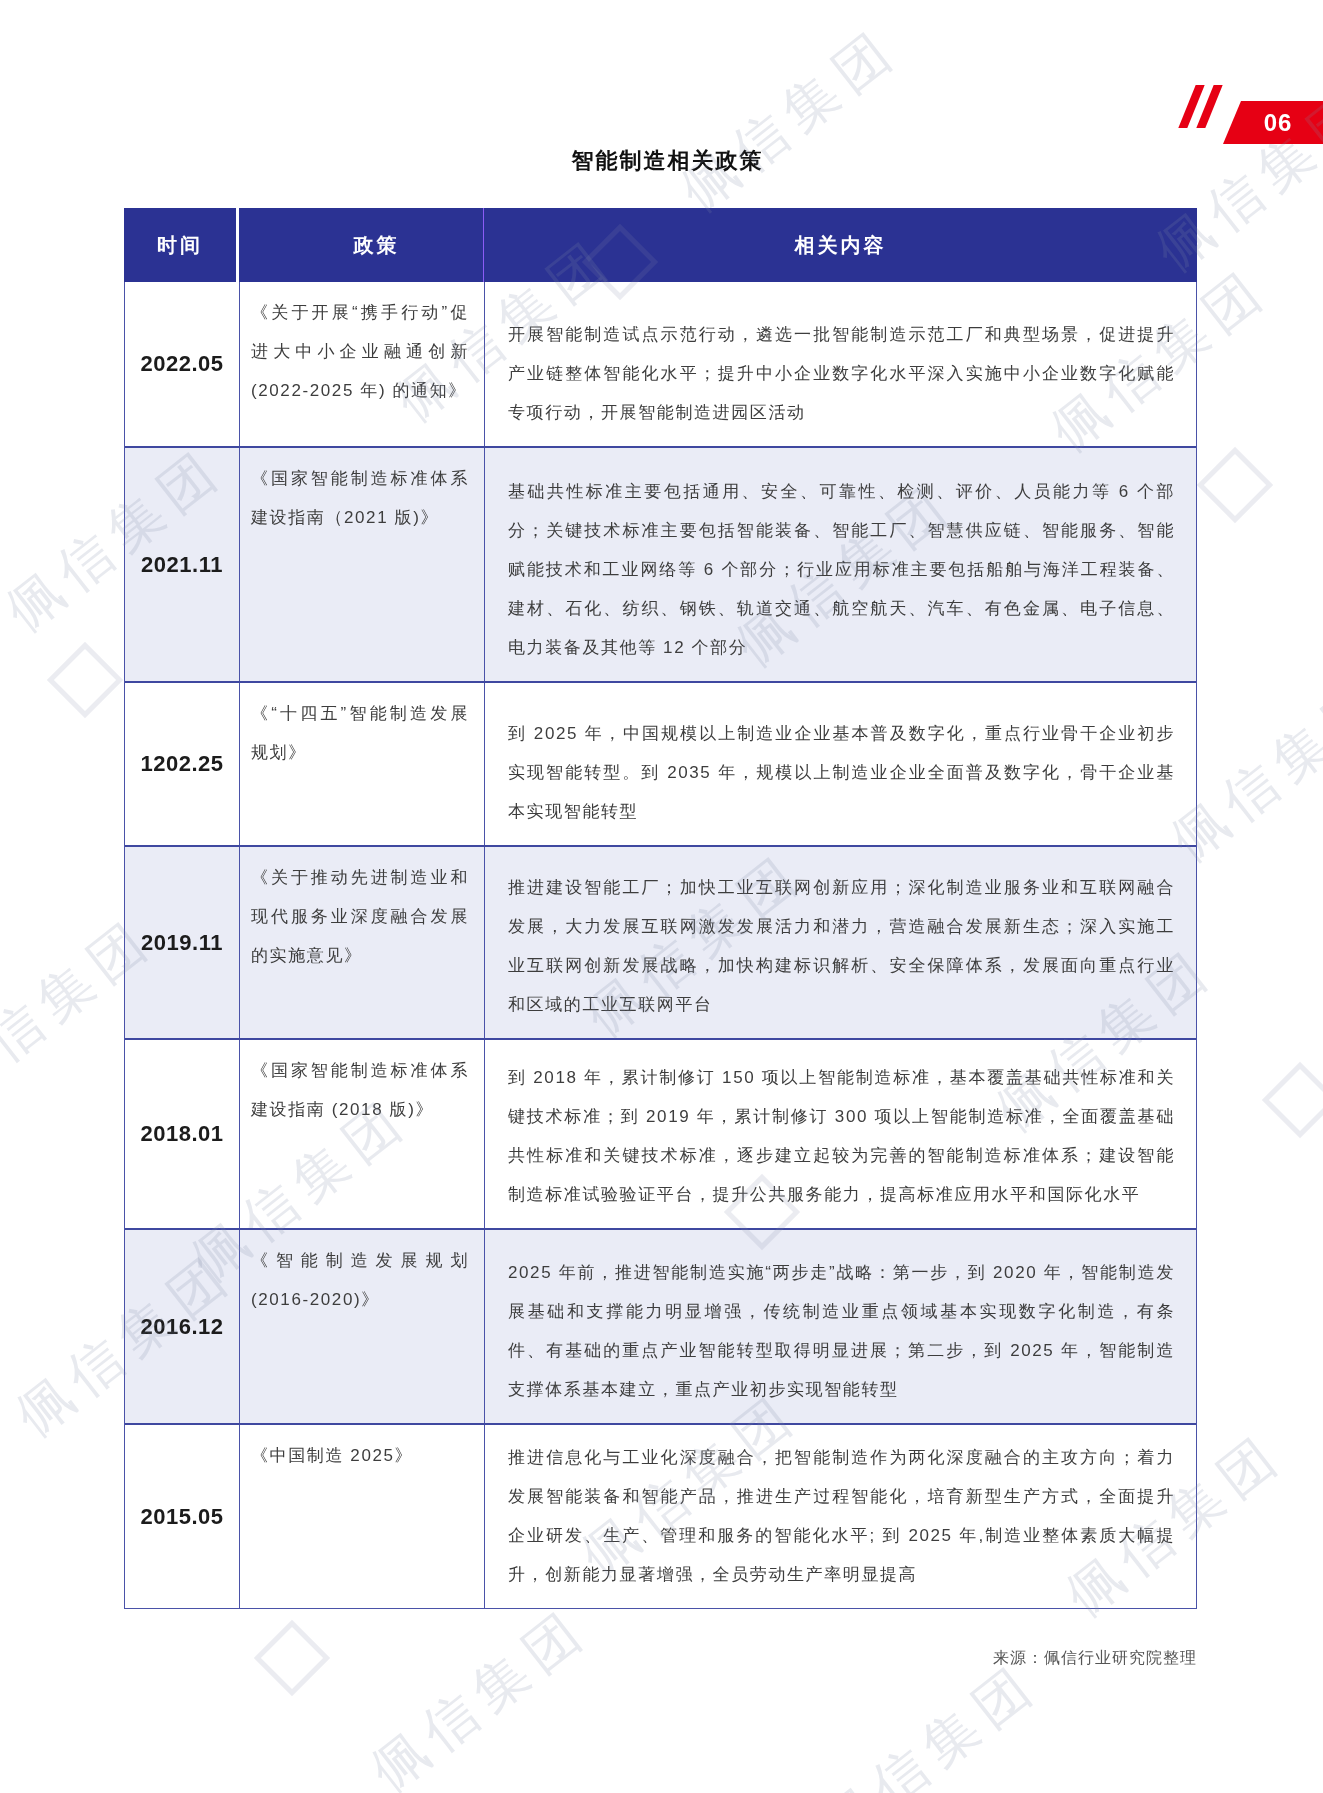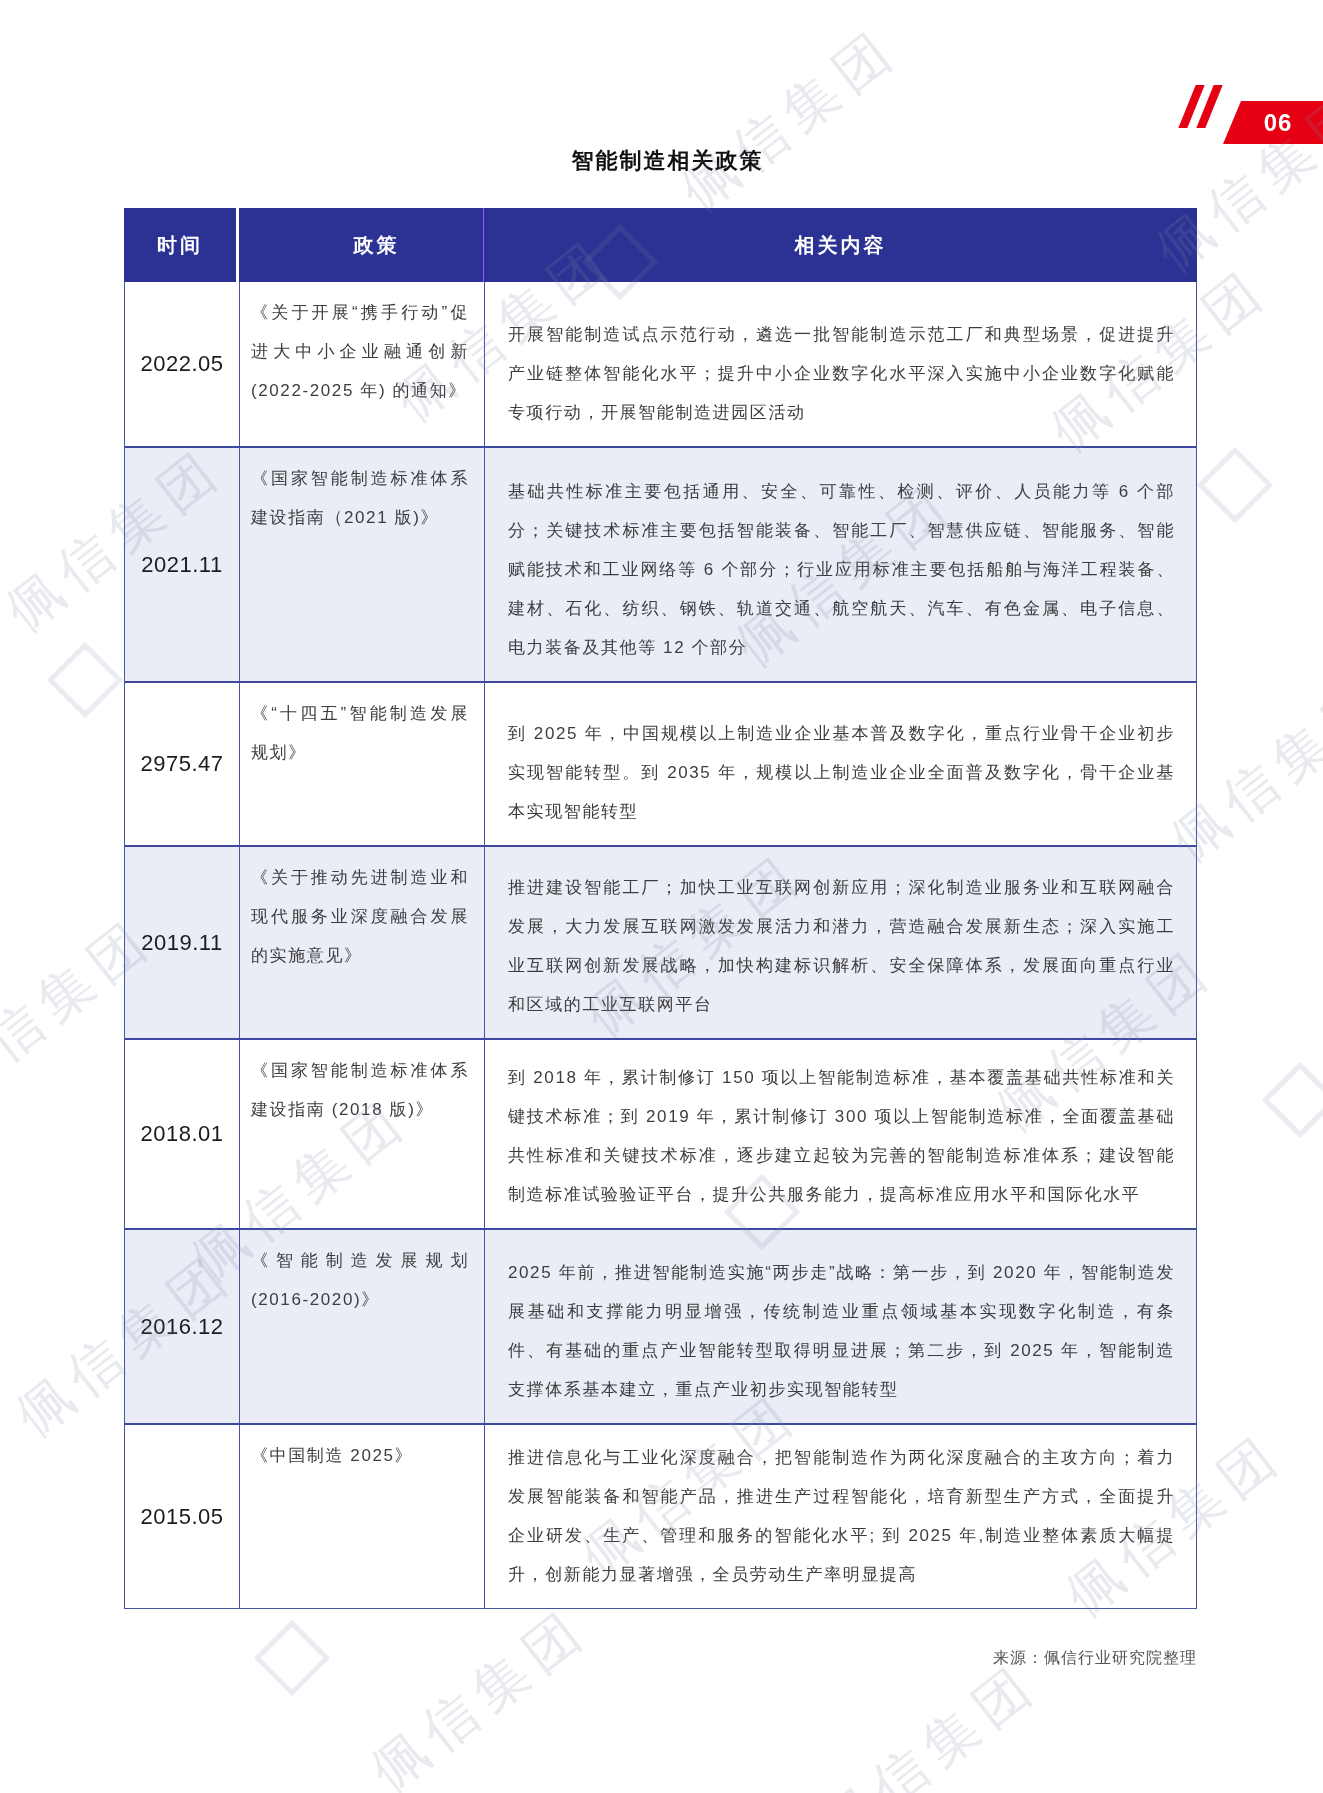--- a/index.html
+++ b/index.html
@@ -53,21 +53,21 @@
   .tbody {
     border:1px solid var(--line);
     border-top:none;
   }
   .row { display:flex; background:#fff; }
   .row.alt { background:var(--lavender); }
   .row + .row { border-top:2px solid var(--lineH); }
   .cell-time {
     width:115px; border-right:1px solid var(--line);
     display:flex; align-items:center; justify-content:center;
-    font-size:22px; font-weight:normal; color:#1c1c1c; letter-spacing:0.5px;
+    font-size:22px; font-weight:bold; color:#1c1c1c; letter-spacing:0.5px;
   }
   .cell-policy {
     width:245px; border-right:1px solid var(--line);
     display:flex; align-items:flex-start;
     padding:11px 15px 14px 11px;
   }
   .cell-content {
     flex:1; display:flex; align-items:flex-end;
     padding:14px 21px 14px 23px;
   }
@@ -134,21 +134,21 @@
       <div class="cell-time">2021.11</div>
       <div class="cell-policy">
           <p>《国家智能制造标准体系建设指南（2021 版)》</p>
         </div>
       <div class="cell-content">
           <p>基础共性标准主要包括通用、安全、可靠性、检测、评价、人员能力等 6 个部分；关键技术标准主要包括智能装备、智能工厂、智慧供应链、智能服务、智能赋能技术和工业网络等 6 个部分；行业应用标准主要包括船舶与海洋工程装备、建材、石化、纺织、钢铁、轨道交通、航空航天、汽车、有色金属、电子信息、电力装备及其他等 12 个部分</p>
         </div>
     </div>
 
     <div class="row r3">
-      <div class="cell-time">2975.47</div>
+      <div class="cell-time">1202.25</div>
       <div class="cell-policy">
           <p>《“十四五”智能制造发展规划》</p>
         </div>
       <div class="cell-content">
           <p>到 2025 年，中国规模以上制造业企业基本普及数字化，重点行业骨干企业初步实现智能转型。到 2035 年，规模以上制造业企业全面普及数字化，骨干企业基本实现智能转型</p>
         </div>
     </div>
 
     <div class="row r4 alt">
       <div class="cell-time">2019.11</div>

